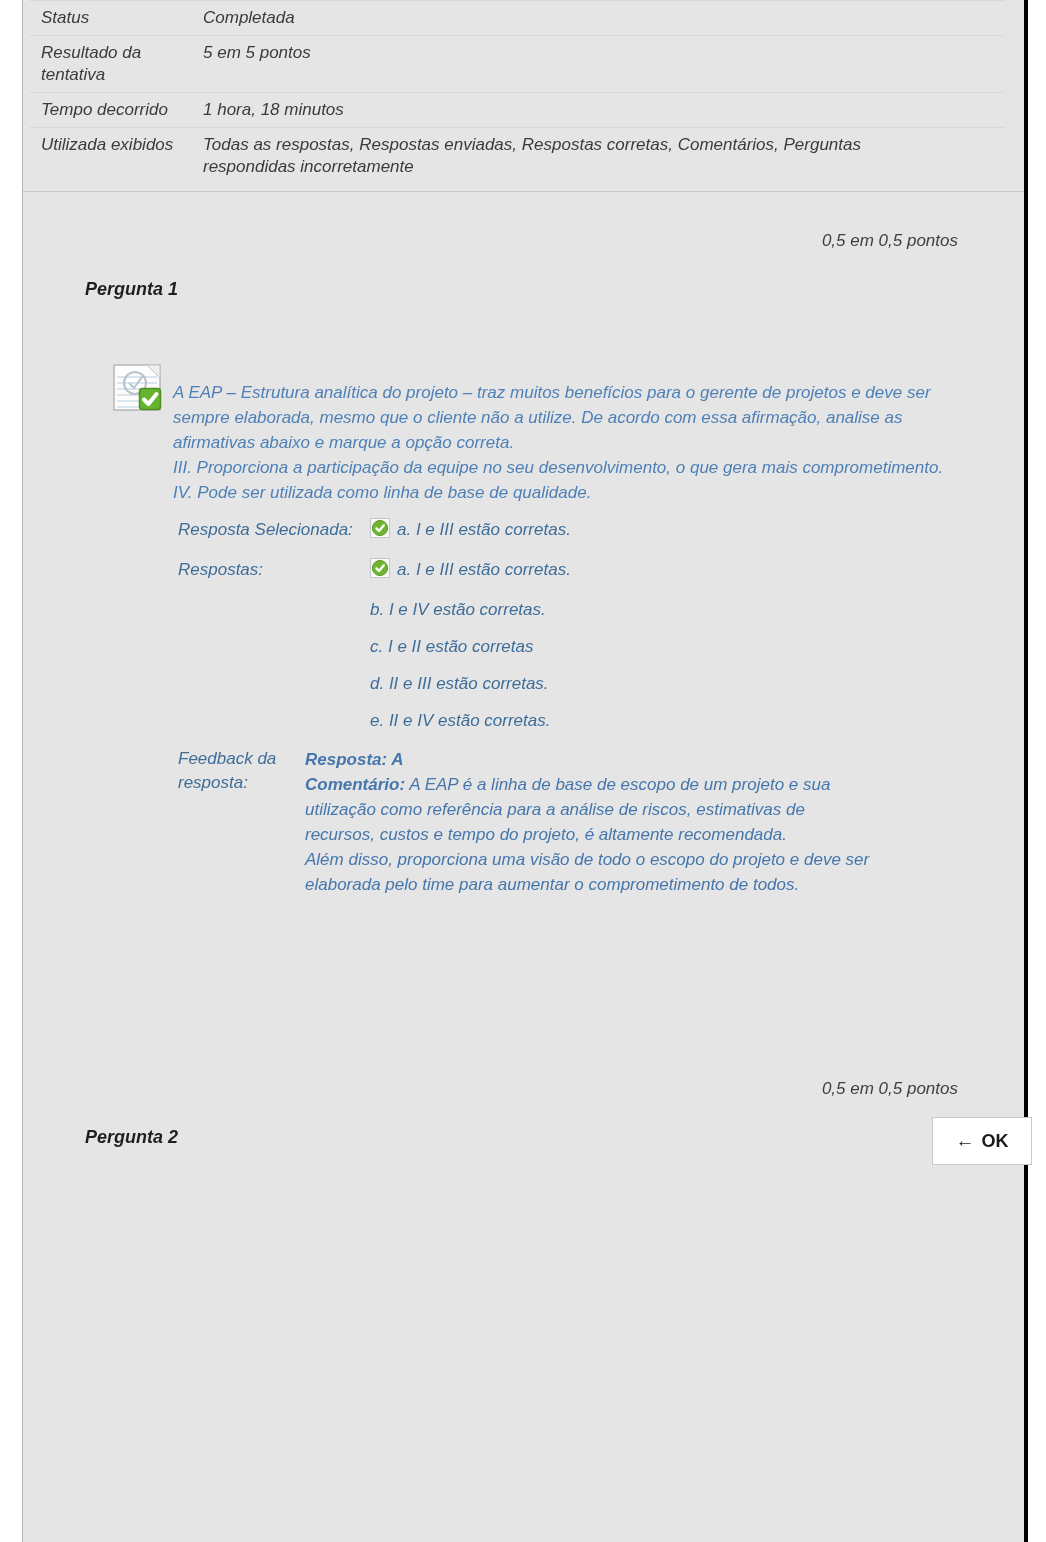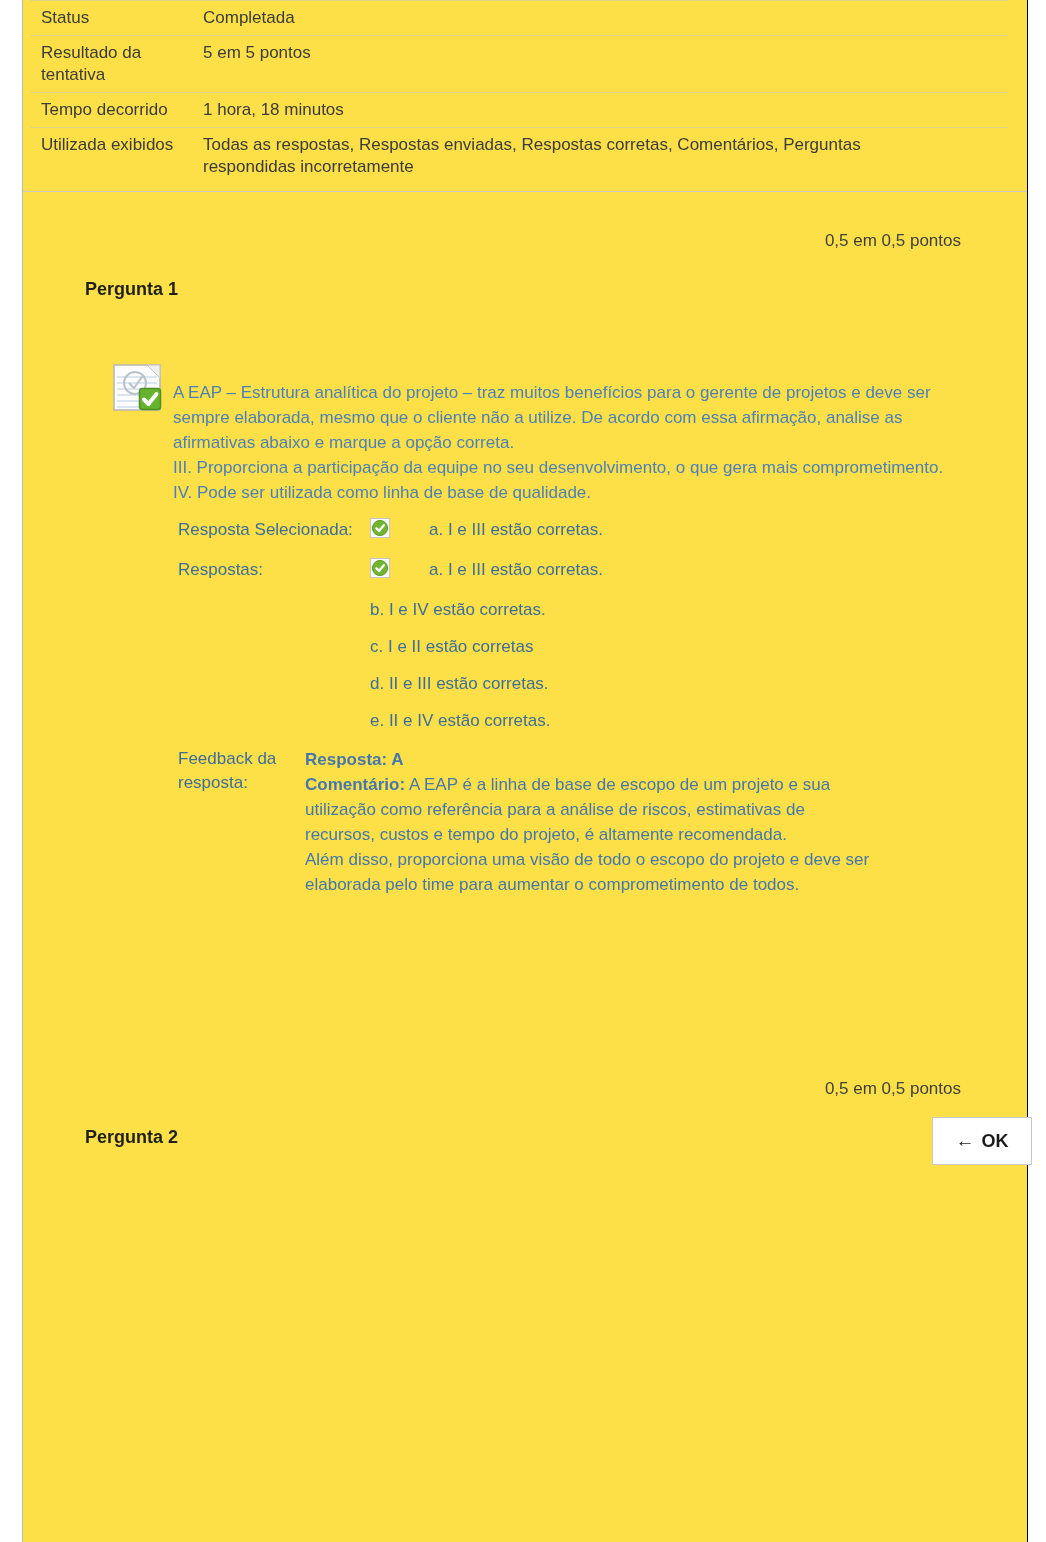--- a/index.html
+++ b/index.html
@@ -8,22 +8,23 @@
     position:relative;
     width:1046px; height:1542px;
     background:#ffffff;
     font-family:"Liberation Sans", sans-serif;
     color:#333;
     overflow:hidden;
   }
   .container {
     position:absolute; left:22px; top:0; width:1006px; height:1542px;
     border-left:1px solid #b9b9b9;
-    border-right:1px solid #000000;
-    background:#fde047;
+    border-right:4px solid #000000;
+    background:#e5e5e5;
+    font-style:italic;
   }
   
   .summary {
     position:absolute; top:0; left:0; right:0; height:192px;
     border-bottom:1px solid #c9c9c9;
     padding:0 20px 0 8px;
   }
   .summary-row {
     display:flex;
     border-top:1px dotted #c9c9c9;
@@ -54,21 +55,20 @@
   .ans-row { display:flex; margin-bottom:16px; }
   .ans-label {
     width:192px; flex:none;
     font-size:17px; line-height:21px; color:#3d6d99;
   }
   .ans-value { flex:1; }
   .ans-item {
     display:flex; align-items:flex-start;
     font-size:17px; line-height:21px; color:#3d6d99;
     margin-bottom:16px;
-    gap:32px;
   }
   .ans-item:last-child { margin-bottom:0; }
   .ans-item .chk { flex:none; margin-right:7px; margin-top:-1px; }
   .ans-item.no-icon { padding-left:0; }
   
   .feedback { display:flex; margin:0 0 0 155px; }
   .fb-label {
     width:127px; flex:none;
     font-size:17px; line-height:24px; color:#3d6d99;
   }

